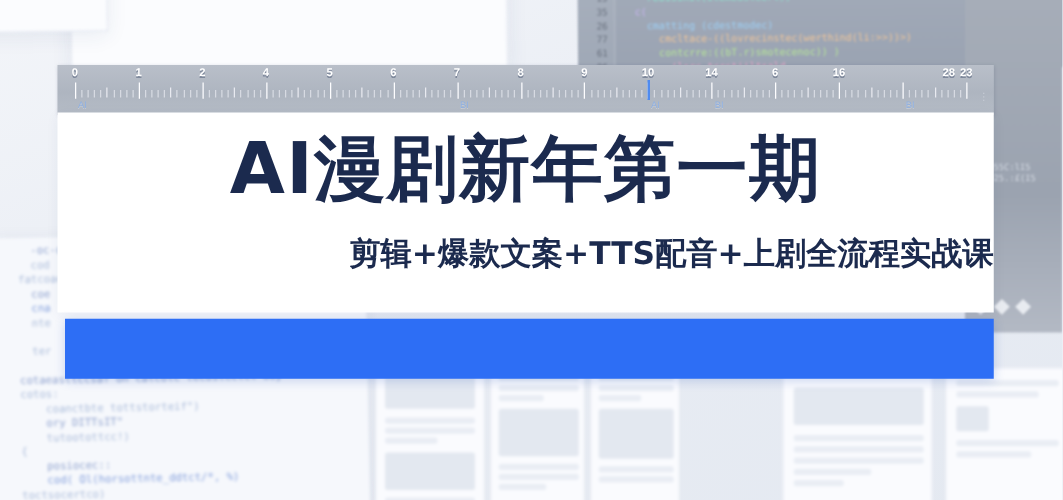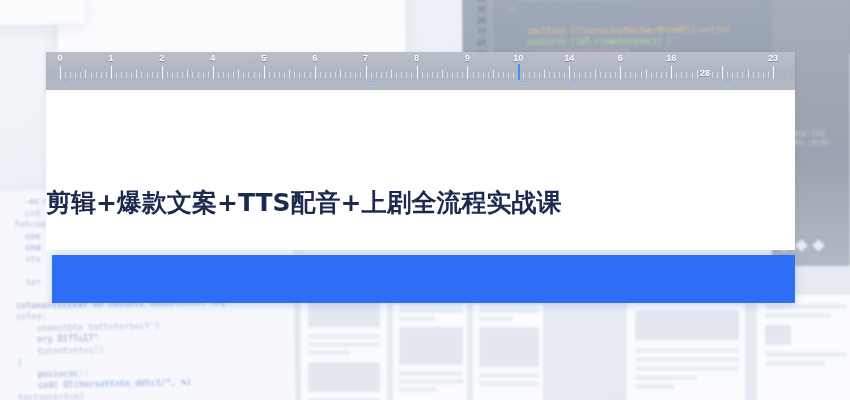--- a/index.html
+++ b/index.html
@@ -140,21 +140,21 @@
     font-family:"DejaVu Sans","Liberation Sans",sans-serif;
     font-size:57px;
     font-weight:bold;
     color:#1b2a4e;
     letter-spacing:1px;
     line-height:1;
     white-space:nowrap;
   }
   #subtitle{
     position:absolute; left:0; right:0; top:100px;
-    text-align:left;
+    text-align:right;
     font-family:"DejaVu Sans","Liberation Sans",sans-serif;
     font-size:25px;
     font-weight:bold;
     color:#1b2a4e;
     letter-spacing:0px;
     line-height:1;
     white-space:nowrap;
   }
 
   
@@ -189,20 +189,21 @@
         <div style="display: flex; align-items: flex-start;">
           <div class="ed-num" style="width: 30px; text-align: right; padding-right: 6px; flex: 0 0 30px;">13</div>
           <div class="ed-line" style="color: rgb(143, 227, 208); padding-left: 6px;">    redisinit(itemedstcerl))</div>
         </div>
         <div style="display: flex; align-items: flex-start;">
           <div class="ed-num" style="width: 30px; text-align: right; padding-right: 6px; flex: 0 0 30px;">35</div>
           <div class="ed-line" style="color: rgb(200, 180, 240); padding-left: 6px;">  c(</div>
         </div>
         <div style="display: flex; align-items: flex-start;">
           <div class="ed-num" style="width: 30px; text-align: right; padding-right: 6px; flex: 0 0 30px;">26</div>
+          <div class="ed-line" style="color: rgb(158, 208, 245); padding-left: 6px;">    cmatting (cdestmodec)</div>
         </div>
         <div style="display: flex; align-items: flex-start;">
           <div class="ed-num" style="width: 30px; text-align: right; padding-right: 6px; flex: 0 0 30px;">77</div>
           <div class="ed-line" style="color: rgb(240, 197, 154); padding-left: 6px;">      cmcltace-((lovrecinstec(werthind(li:&gt;&gt;))&gt;)</div>
         </div>
         <div style="display: flex; align-items: flex-start;">
           <div class="ed-num" style="width: 30px; text-align: right; padding-right: 6px; flex: 0 0 30px;">61</div>
           <div class="ed-line" style="color: rgb(182, 227, 154); padding-left: 6px;">      contcrre:((bT.r)smotecenoc)) )</div>
         </div>
         <div style="display: flex; align-items: flex-start;">
@@ -445,21 +446,21 @@
       <div class="r-major" style="left: 625.143px;"></div>
       <div class="r-minor" style="left: 630.236px;"></div>
       <div class="r-minor" style="left: 635.329px;"></div>
       <div class="r-minor" style="left: 640.421px;"></div>
       <div class="r-minor" style="left: 645.514px;"></div>
       <div class="r-mid" style="left: 650.607px;"></div>
       <div class="r-minor" style="left: 655.7px;"></div>
       <div class="r-minor" style="left: 660.793px;"></div>
       <div class="r-minor" style="left: 665.886px;"></div>
       <div class="r-minor" style="left: 670.979px;"></div>
-      <div class="r-num" style="left: 659px; margin-top: 15px;">28</div>
+      <div class="r-num" style="left: 713px;">28</div>
       <div class="r-major" style="left: 676.071px;"></div>
       <div class="r-minor" style="left: 681.164px;"></div>
       <div class="r-minor" style="left: 686.257px;"></div>
       <div class="r-minor" style="left: 691.35px;"></div>
       <div class="r-minor" style="left: 696.443px;"></div>
       <div class="r-mid" style="left: 701.536px;"></div>
       <div class="r-minor" style="left: 706.629px;"></div>
       <div class="r-minor" style="left: 711.721px;"></div>
       <div class="r-minor" style="left: 716.814px;"></div>
       <div class="r-minor" style="left: 721.907px;"></div>
@@ -469,16 +470,17 @@
     </div>
   <div class="r-dots">⋮</div>
 <div class="r-mark" style="left: 20px;">AI</div>
     <div class="r-mark" style="left: 325.571px;">BI</div>
     <div class="r-mark" style="left: 478.357px;">AI</div>
     <div class="r-mark" style="left: 529.286px;">BI</div>
     <div class="r-mark" style="left: 682.071px;">BI</div>
   </div>
 
 <div id="card">
+  <div id="title">AI漫剧新年第一期</div>
   <div id="subtitle">剪辑+爆款文案+TTS配音+上剧全流程实战课</div>
 </div>
 
 <div id="bluebar"></div>
 
 </body></html>

